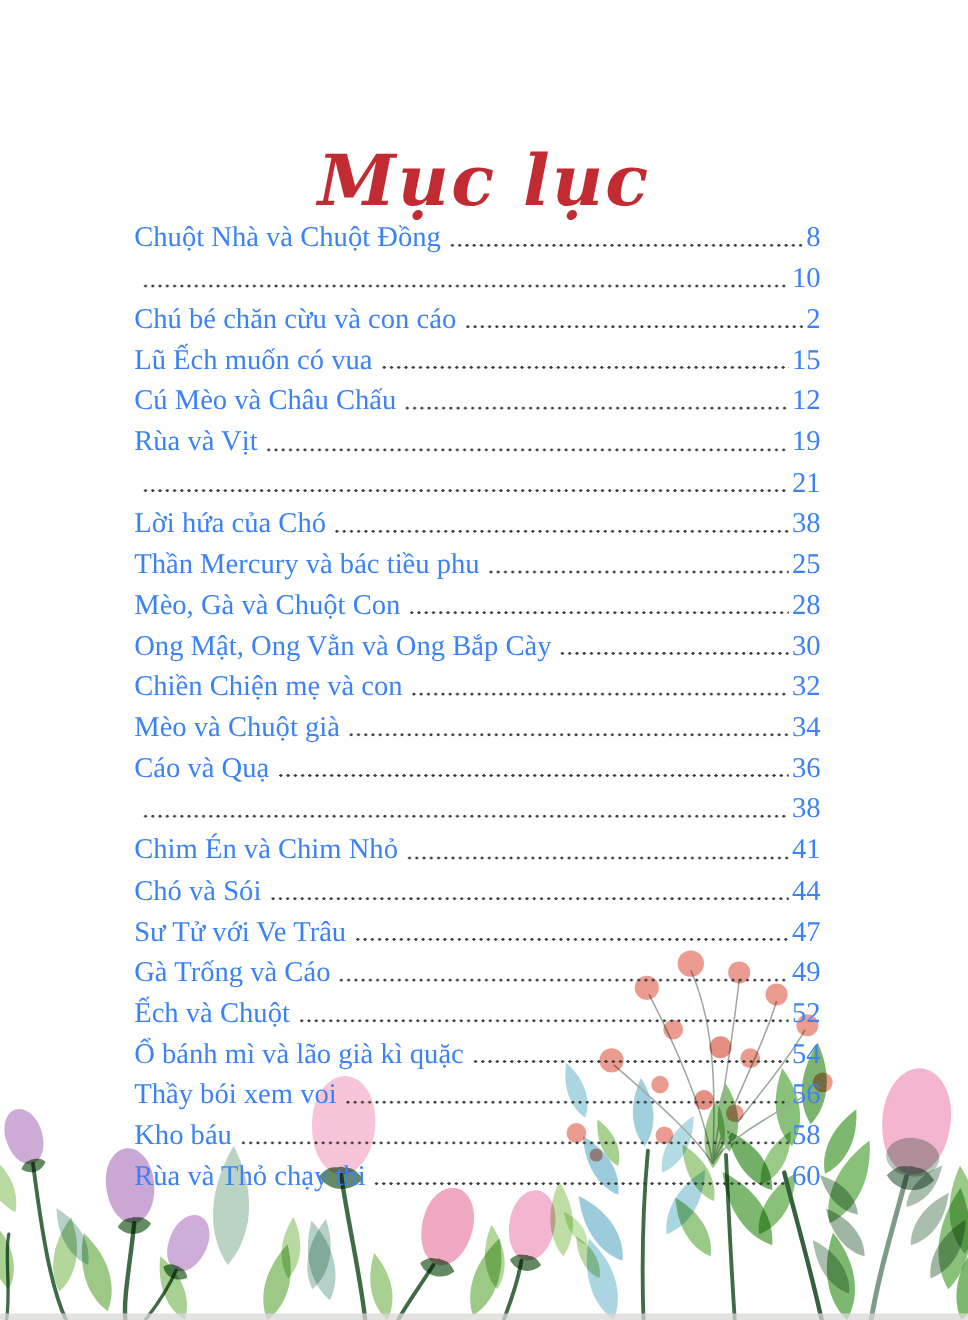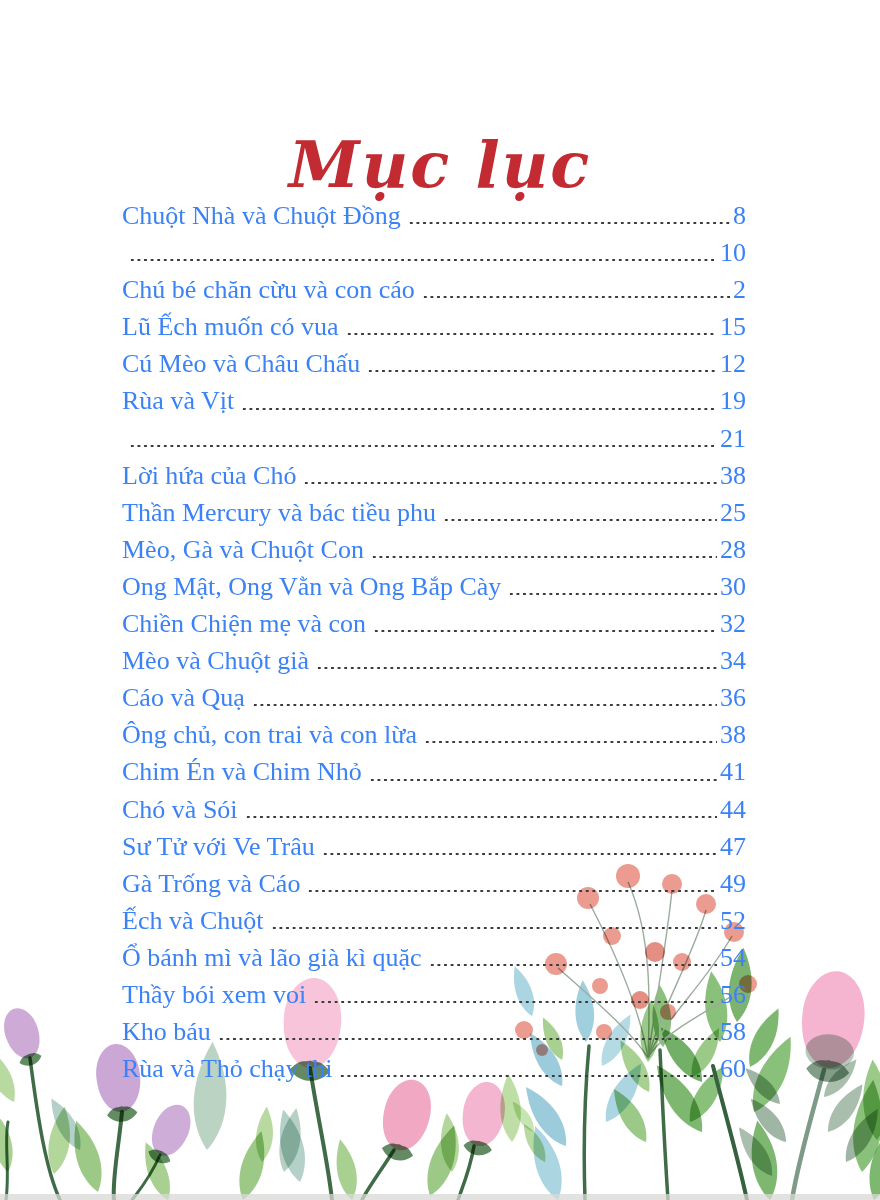--- a/index.html
+++ b/index.html
@@ -118,21 +118,20 @@
         <span class="t">Mèo và Chuột già</span>
         <span class="l"></span>
         <span class="p">34</span>
       </div>
       <div class="row">
         <span class="t">Cáo và Quạ</span>
         <span class="l"></span>
         <span class="p">36</span>
       </div>
       <div class="row">
-        <span class="t">Ông chủ, con trai và con lừa</span>
         <span class="l"></span>
         <span class="p">38</span>
       </div>
       <div class="row">
         <span class="t">Chim Én và Chim Nhỏ</span>
         <span class="l"></span>
         <span class="p">41</span>
       </div>
       <div class="row">
         <span class="t">Chó và Sói</span>

